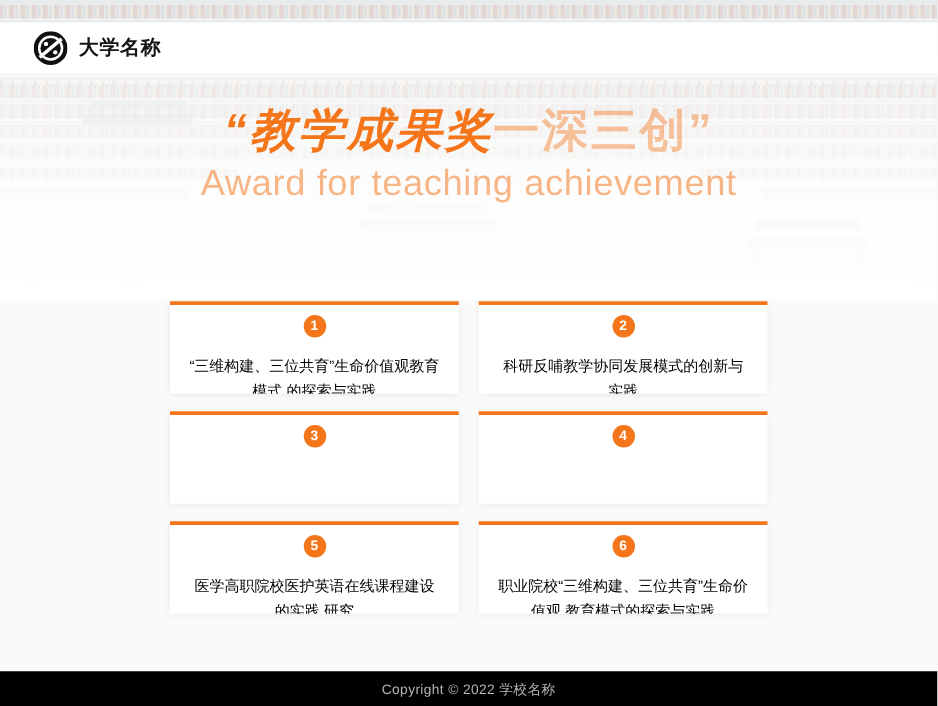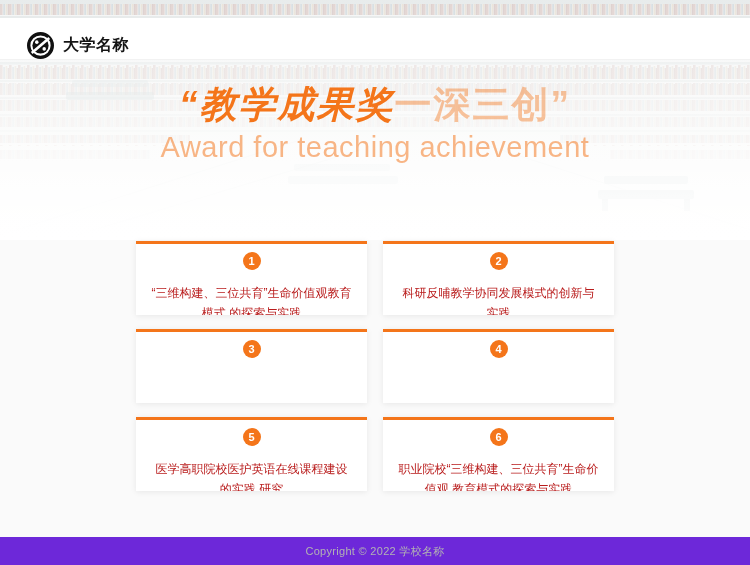--- a/index.html
+++ b/index.html
@@ -11,21 +11,21 @@
 
   
   .hero-bg { position:absolute; top:0; left:0; width:750px; height:240px; }
   .hero-bg svg { display:block; }
 
   
   .header {
     position:absolute; top:18px; left:0; width:750px; height:42px;
     background:#ffffff; box-sizing:border-box;
     border-bottom:1px solid rgba(0,0,0,0.05);
-    display:flex; align-items:flex-end; justify-content:space-between;
+    display:flex; align-items:center; justify-content:space-between;
     padding:0 27px; z-index:5;
   }
   .logo { display:flex; align-items:center; gap:9px; cursor:pointer; }
   .logo-text { font-size:16px; font-weight:bold; color:#141414; letter-spacing:0.5px; }
   .site-title { font-size:15px; color:#333; letter-spacing:0.5px; }
 
   
   .hero { position:absolute; top:84px; left:0; width:750px; text-align:center; z-index:4; }
   .hero-title {
     font-size:37px; font-weight:bold; letter-spacing:2px; line-height:42px;
@@ -47,29 +47,29 @@
     background:#ffffff; border-top:3px solid #f4751a; height:71px;
     box-shadow:0 1px 6px rgba(0,0,0,0.08);
     cursor:pointer; overflow:hidden;
   }
   .card-num {
     width:18px; height:18px; border-radius:50%; background:#f4751a;
     color:#fff; font-size:11px; line-height:18px; text-align:center;
     margin:8px auto 4px auto; font-weight:bold;
   }
   .card-title {
-    font-size:12px; color:#b91c1c; line-height:20px; text-align:center;
+    font-size:12px; color:#000000; line-height:20px; text-align:center;
     padding:0 15px;
     margin-top:13px;
   }
 
   
   .footer {
     position:absolute; left:0; bottom:0; width:750px; height:28px;
-    background:#6d28d9; display:flex; align-items:center; justify-content:center;
+    background:#000000; display:flex; align-items:center; justify-content:center;
     z-index:5;
   }
   .footer-text { color:#b3b3b3; font-size:11px; letter-spacing:0.3px; }
 </style>
 </head>
 <body>
 
 <div class="hero-bg">
   <svg width="750" height="240" viewBox="0 0 750 240" preserveAspectRatio="none" aria-hidden="true">
     <defs>

